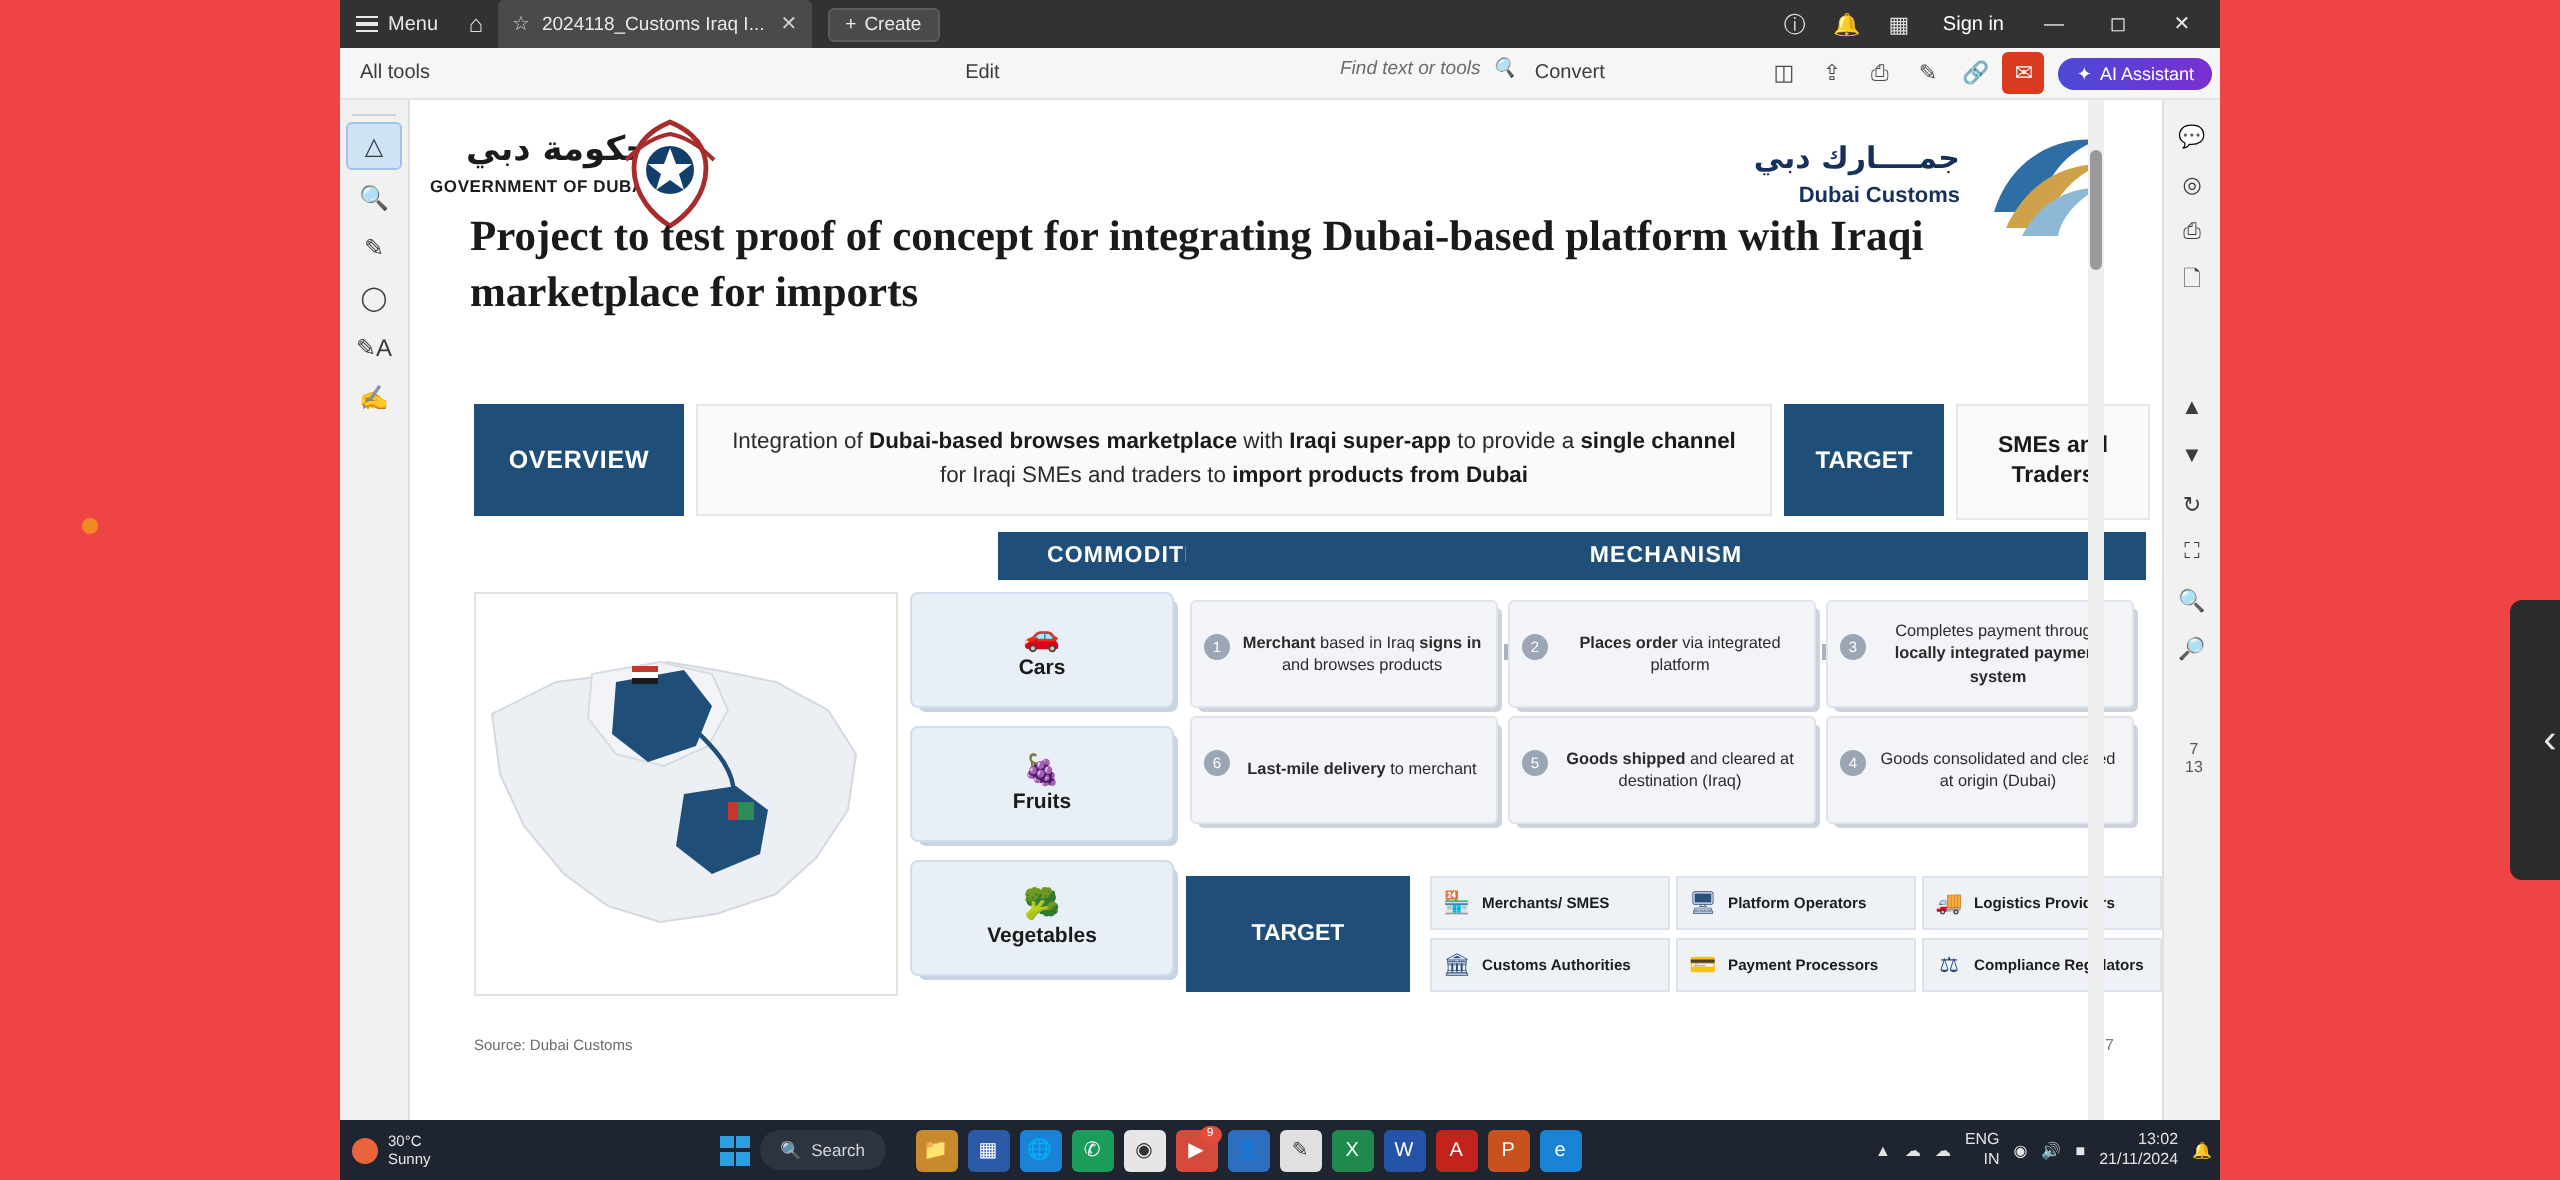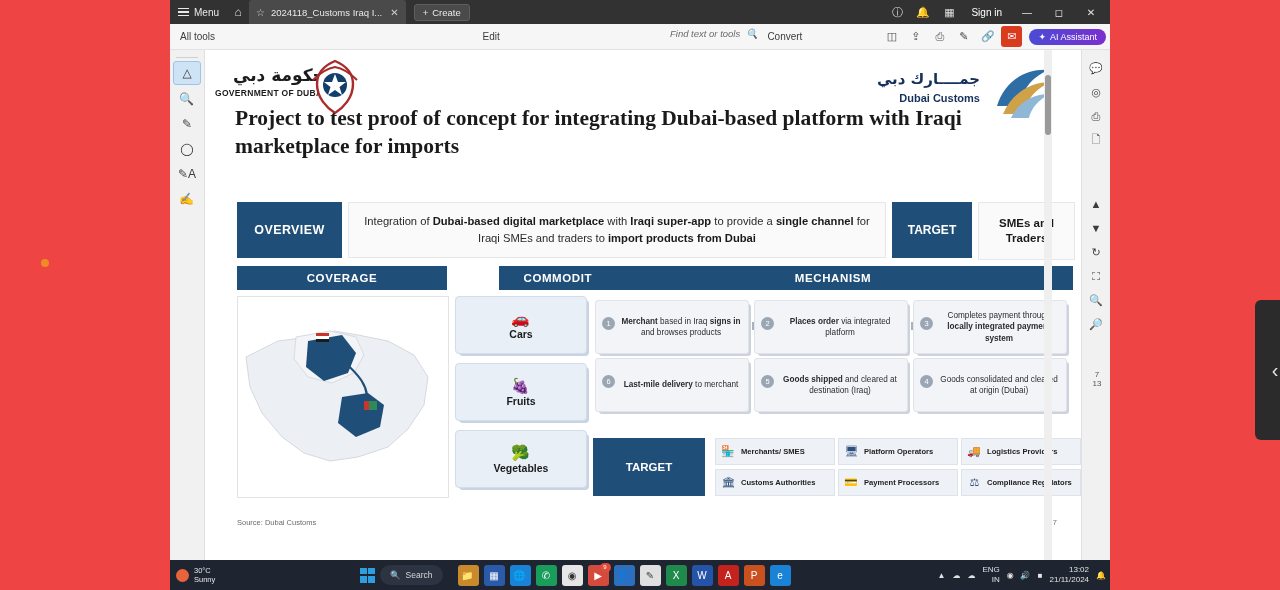--- a/index.html
+++ b/index.html
@@ -219,27 +219,26 @@
               <path d="M4 40 C12 14 34 2 56 4 C40 10 30 22 26 40 Z" fill="#2f6ea5"></path>
               <path d="M10 48 C20 26 38 16 58 16 C44 22 34 32 30 48 Z" fill="#cfa24a"></path>
               <path d="M18 52 C26 36 40 28 56 28 C46 34 38 42 36 52 Z" fill="#8fb8d6"></path>
             </svg>
 
             <div class="slide-title">Project to test proof of concept for integrating Dubai-based platform with Iraqi marketplace for imports</div>
 
             <div class="ov-box">OVERVIEW</div>
             <div class="ov-text">
               <div>
-                <span>Integration of </span><b>Dubai-based digital marketplace</b><span> with </span><b>Iraqi super-app</b><span> to provide a </span><b>single channel</b><span> for Iraqi SMEs and traders to </span><b>import products from Dubai</b>
+                <span>Integration of </span><b>Dubai-based browses marketplace</b><span> with </span><b>Iraqi super-app</b><span> to provide a </span><b>single channel</b><span> for Iraqi SMEs and traders to </span><b>import products from Dubai</b>
               </div>
             </div>
             <div class="tg-box">TARGET</div>
             <div class="tg-text">SMEs and Traders</div>
 
-            <div class="band coverage">COVERAGE</div>
             <div class="band commodities">COMMODITIES</div>
             <div class="band mechanism">MECHANISM</div>
 
             <div class="mapbox">
               <svg class="map-svg" width="208" height="198" viewBox="0 0 208 198">
                 <path d="M8 60 L40 44 L72 40 L96 34 L120 38 L150 44 L176 58 L190 80 L186 108 L170 132 L150 150 L120 160 L92 164 L66 156 L44 140 L24 116 L12 90 Z" fill="#eceff3" stroke="#d5d9df" stroke-width="1"></path>
                 <path d="M58 40 L92 34 L118 40 L126 58 L116 76 L94 86 L70 80 L56 62 Z" fill="#f2f4f7" stroke="#d8dce2"></path>
                 <path d="M70 44 L104 38 L118 56 L110 76 L86 84 L68 70 Z" fill="#1f4e79"></path>
                 <path d="M104 100 L130 96 L146 108 L142 130 L118 140 L100 126 Z" fill="#1f4e79"></path>
                 <path d="M96 56 C120 76 136 92 126 112" fill="none" stroke="#1f4e79" stroke-width="2.2"></path>

